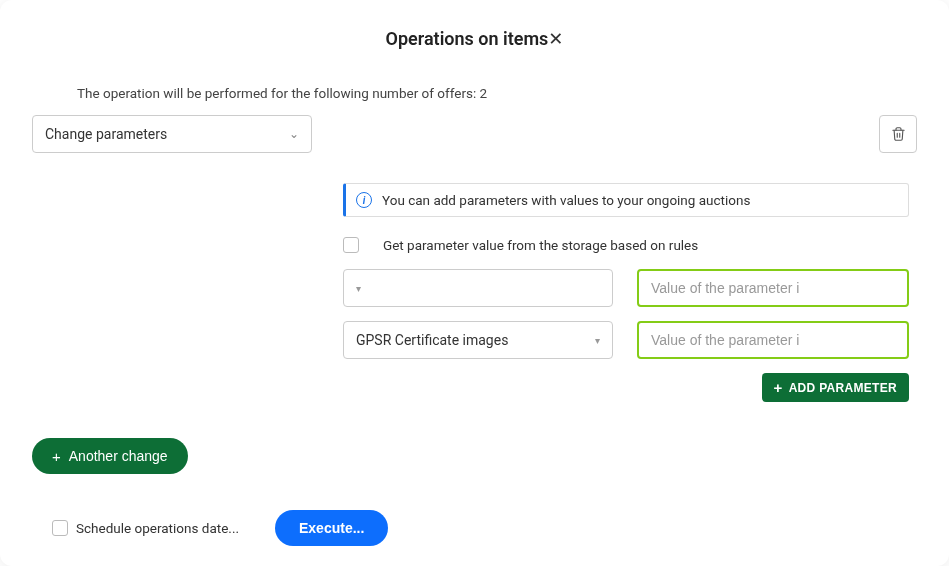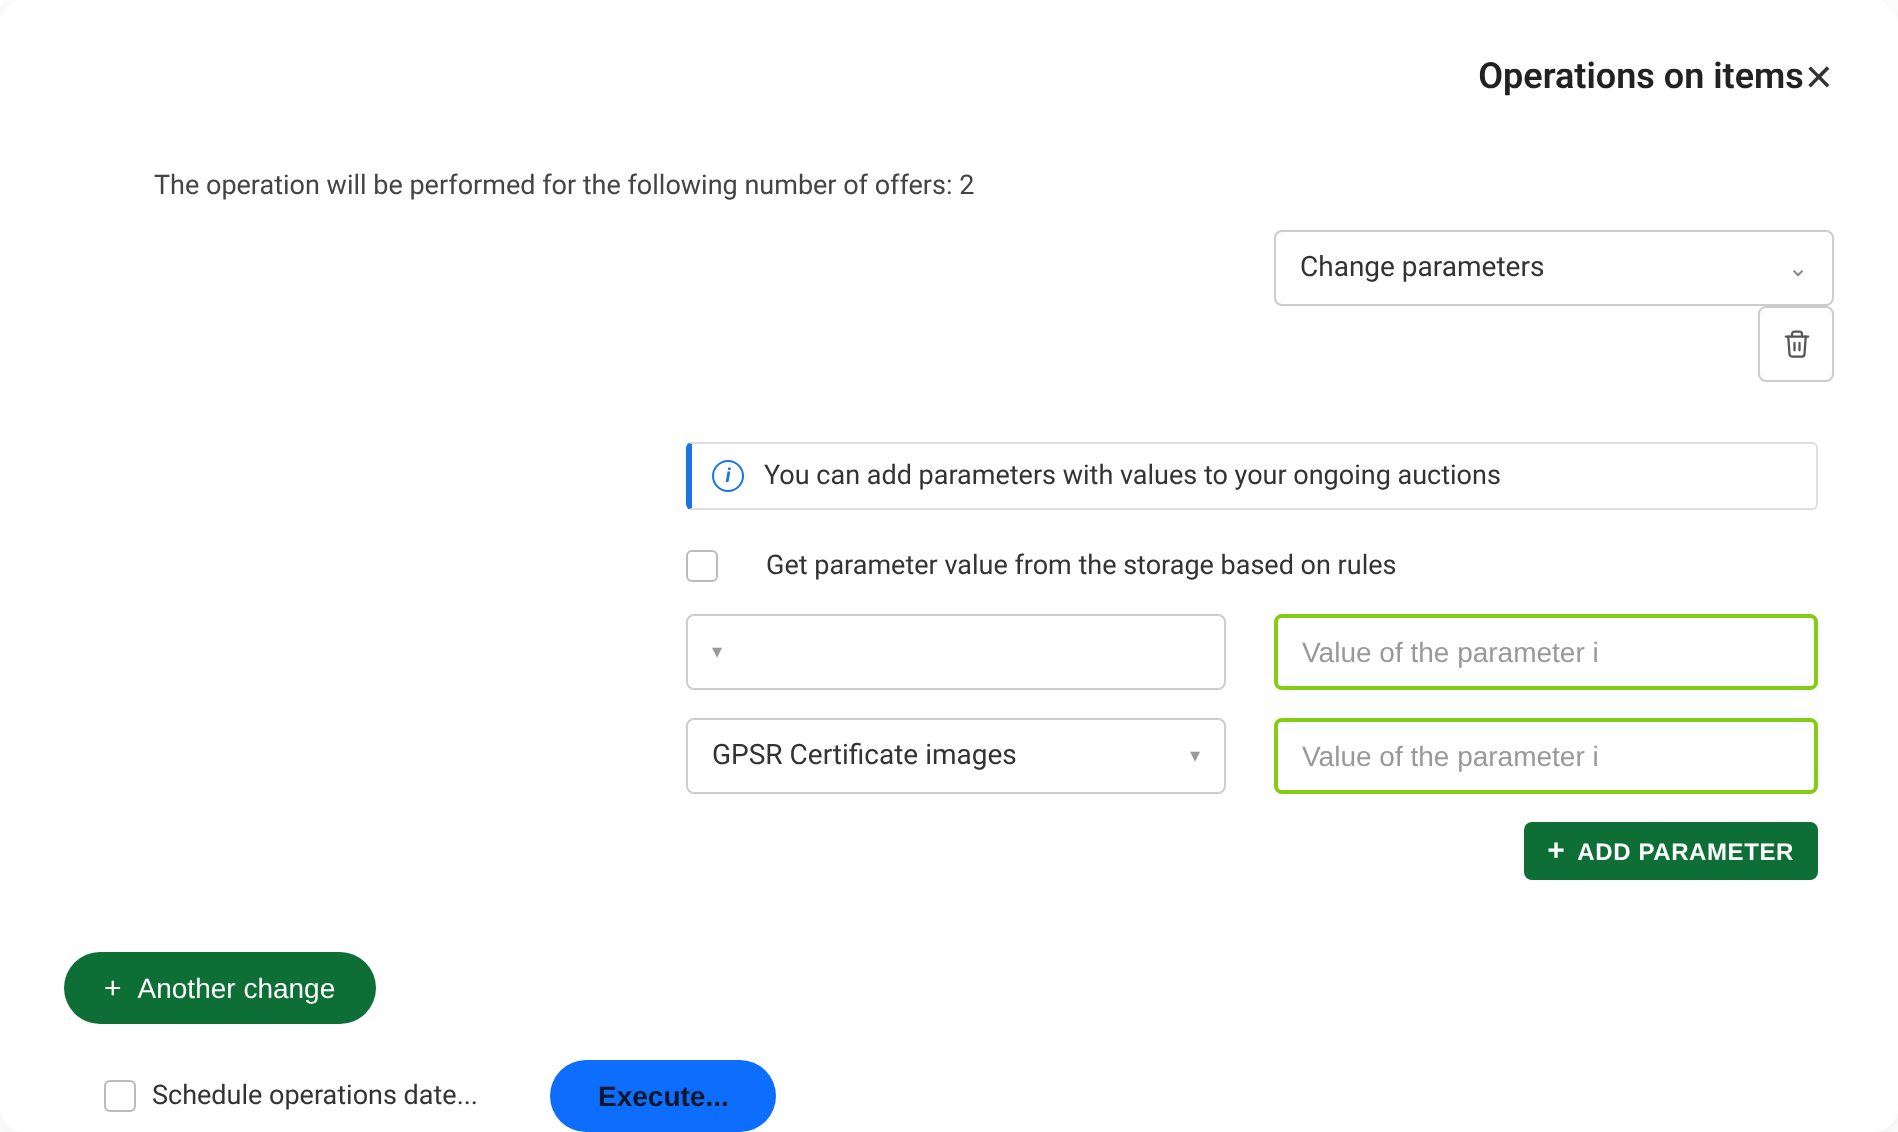--- a/index.html
+++ b/index.html
@@ -16,21 +16,21 @@
     width: 100%;
     height: 100%;
     padding: 28px 32px 20px 32px;
     display: flex;
     flex-direction: column;
     border-radius: 12px;
     box-shadow: 0 2px 14px rgba(0,0,0,0.08);
   }
   .header-row {
     display: flex;
-    justify-content: flex-end;
+    justify-content: center;
     align-items: center;
     margin-bottom: 36px;
   }
   .title {
     font-size: 18px;
     font-weight: 600;
     color: #222;
   }
   .close-btn {
     background: none;
@@ -44,21 +44,20 @@
     font-size: 13.5px;
     color: #444;
     margin-bottom: 14px;
     margin-left: 45px;
   }
   .row1 {
     display: flex;
     justify-content: space-between;
     align-items: flex-end;
     margin-bottom: 30px;
-    flex-direction: column;
   }
   .select-op {
     width: 280px;
     height: 38px;
     border: 1px solid #ccc;
     border-radius: 4px;
     background: #fff;
     display: flex;
     align-items: center;
     justify-content: space-between;
@@ -203,21 +202,21 @@
     gap: 36px;
   }
   .schedule-row {
     display: flex;
     align-items: center;
     gap: 8px;
     font-size: 13.5px;
   }
   .execute-btn {
     background: #0d6efd;
-    color: #0f172a;
+    color: #ffffff;
     border: none;
     border-radius: 22px;
     padding: 10px 24px;
     font-size: 14px;
     font-weight: 600;
     cursor: pointer;
   }
   .plus {
     font-size: 15px;
     line-height: 1;

